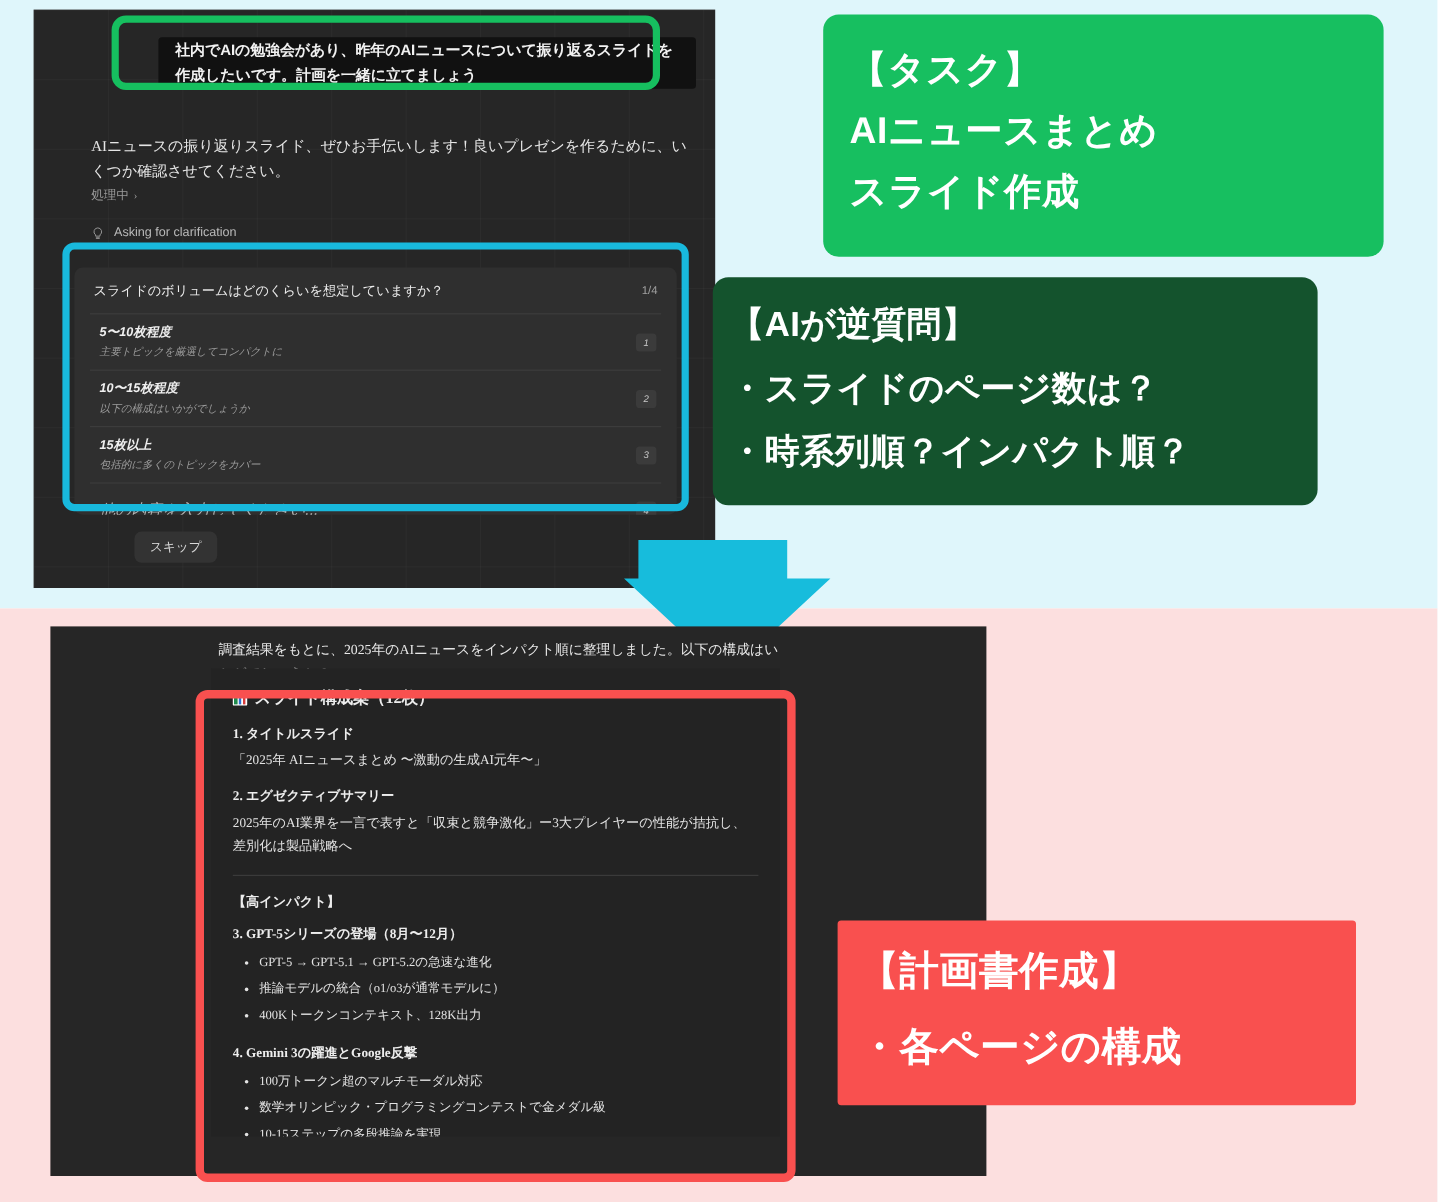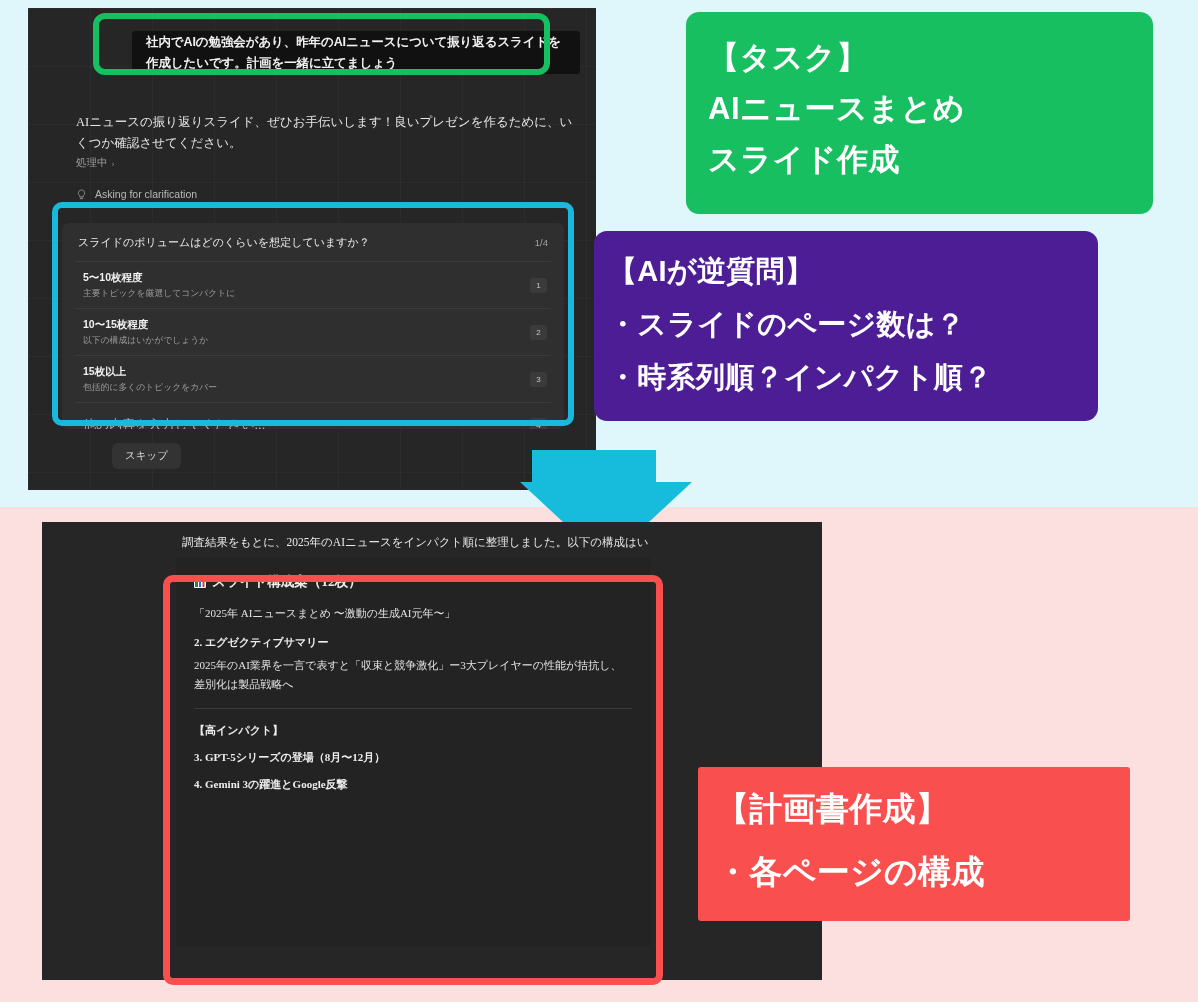--- a/index.html
+++ b/index.html
@@ -138,21 +138,21 @@
   }
   .q-header {
     display: flex;
     align-items: center;
     justify-content: space-between;
     padding: 12px 16px 11px 16px;
     color: #ededed;
     font-size: 11px;
   }
   .q-header .counter { color: #a0a0a0; font-size: 9.5px; }
-  .opt-list { padding: 0 13px; }
+  .opt-list { padding: 0 13px; font-style: italic; }
   .opt {
     display: flex;
     align-items: center;
     justify-content: space-between;
     border-top: 1px solid #3c3c3c;
     padding: 8px 4px 8px 8px;
     min-height: 28px;
   }
   .opt:first-child { border-top: 1px solid #3c3c3c; }
   .opt-main .opt-title {
@@ -210,21 +210,21 @@
     line-height: 51px;
     padding: 20px 0 0 22px;
     box-sizing: border-box;
     letter-spacing: 0.5px;
   }
   .cal-cyan {
     position: absolute;
     left: 594px; top: 231px;
     width: 504px;
     height: 190px;
-    background: #4c1d95;
+    background: #14532d;
     border-radius: 13px;
     color: #ffffff;
     font-weight: 700;
     font-size: 29px;
     line-height: 53px;
     padding: 14px 0 0 14px;
     box-sizing: border-box;
     white-space: nowrap;
     letter-spacing: 0.3px;
   }
@@ -444,32 +444,43 @@
   <div class="panel-bottom">
     <div class="resp-intro">調査結果をもとに、2025年のAIニュースをインパクト順に整理しました。以下の構成はいかがでしょうか？</div>
   </div>
 
   <div class="plan-card">
     <div class="plan-h1">
       <span class="chart-emoji"></span>
       <span>スライド構成案（12枚）</span>
     </div>
 
+    <div class="plan-h2">1. タイトルスライド</div>
     <p class="plan-p">「2025年 AIニュースまとめ 〜激動の生成AI元年〜」</p>
 
     <div class="plan-h2">2. エグゼクティブサマリー</div>
     <p class="plan-p">2025年のAI業界を一言で表すと「収束と競争激化」ー3大プレイヤーの性能が拮抗し、差別化は製品戦略へ</p>
 
     <hr class="plan-div">
 
     <div class="plan-section-label">【高インパクト】</div>
 
     <div class="plan-h2">3. GPT-5シリーズの登場（8月〜12月）</div>
+    <ul class="plan-ul">
+      <li>GPT-5 → GPT-5.1 → GPT-5.2の急速な進化</li>
+      <li>推論モデルの統合（o1/o3が通常モデルに）</li>
+      <li>400Kトークンコンテキスト、128K出力</li>
+    </ul>
 
     <div class="plan-h2">4. Gemini 3の躍進とGoogle反撃</div>
+    <ul class="plan-ul">
+      <li>100万トークン超のマルチモーダル対応</li>
+      <li>数学オリンピック・プログラミングコンテストで金メダル級</li>
+      <li>10-15ステップの多段推論を実現</li>
+    </ul>
   </div>
 
   <div class="red-hl"></div>
 
   <div class="cal-red">
     <div>【計画書作成】</div>
     <div>・各ページの構成</div>
   </div>
 
 </div>

